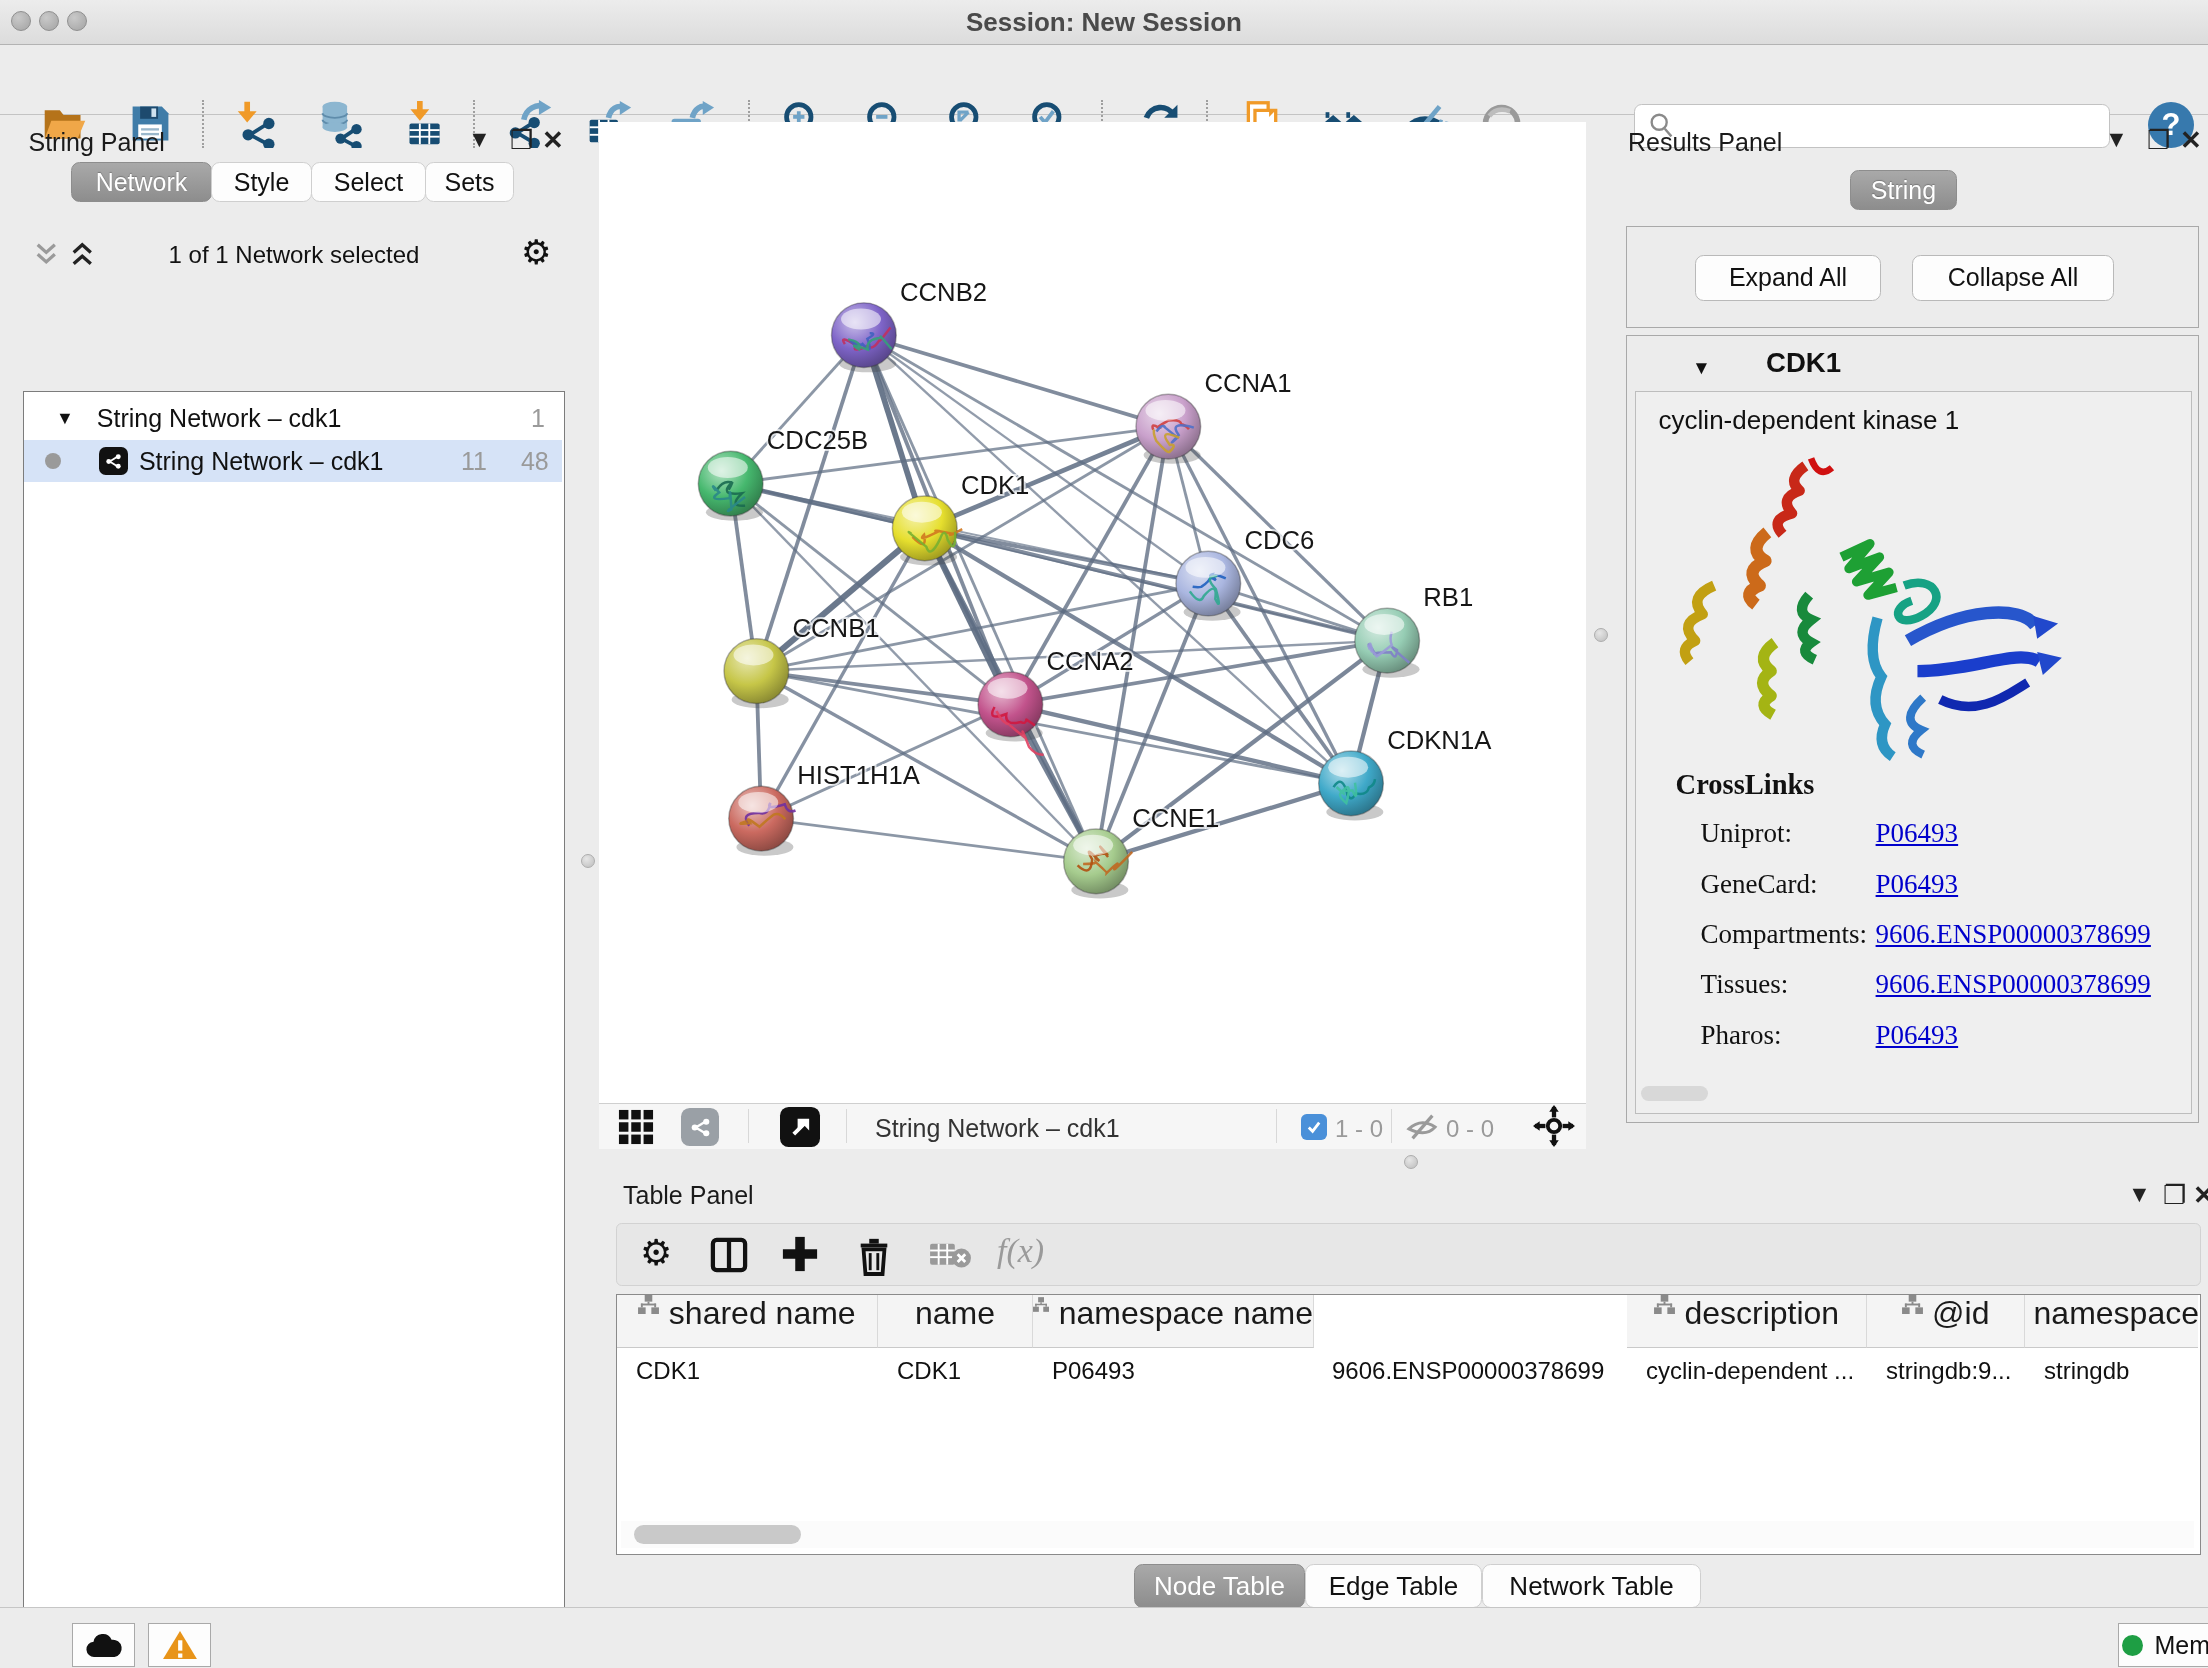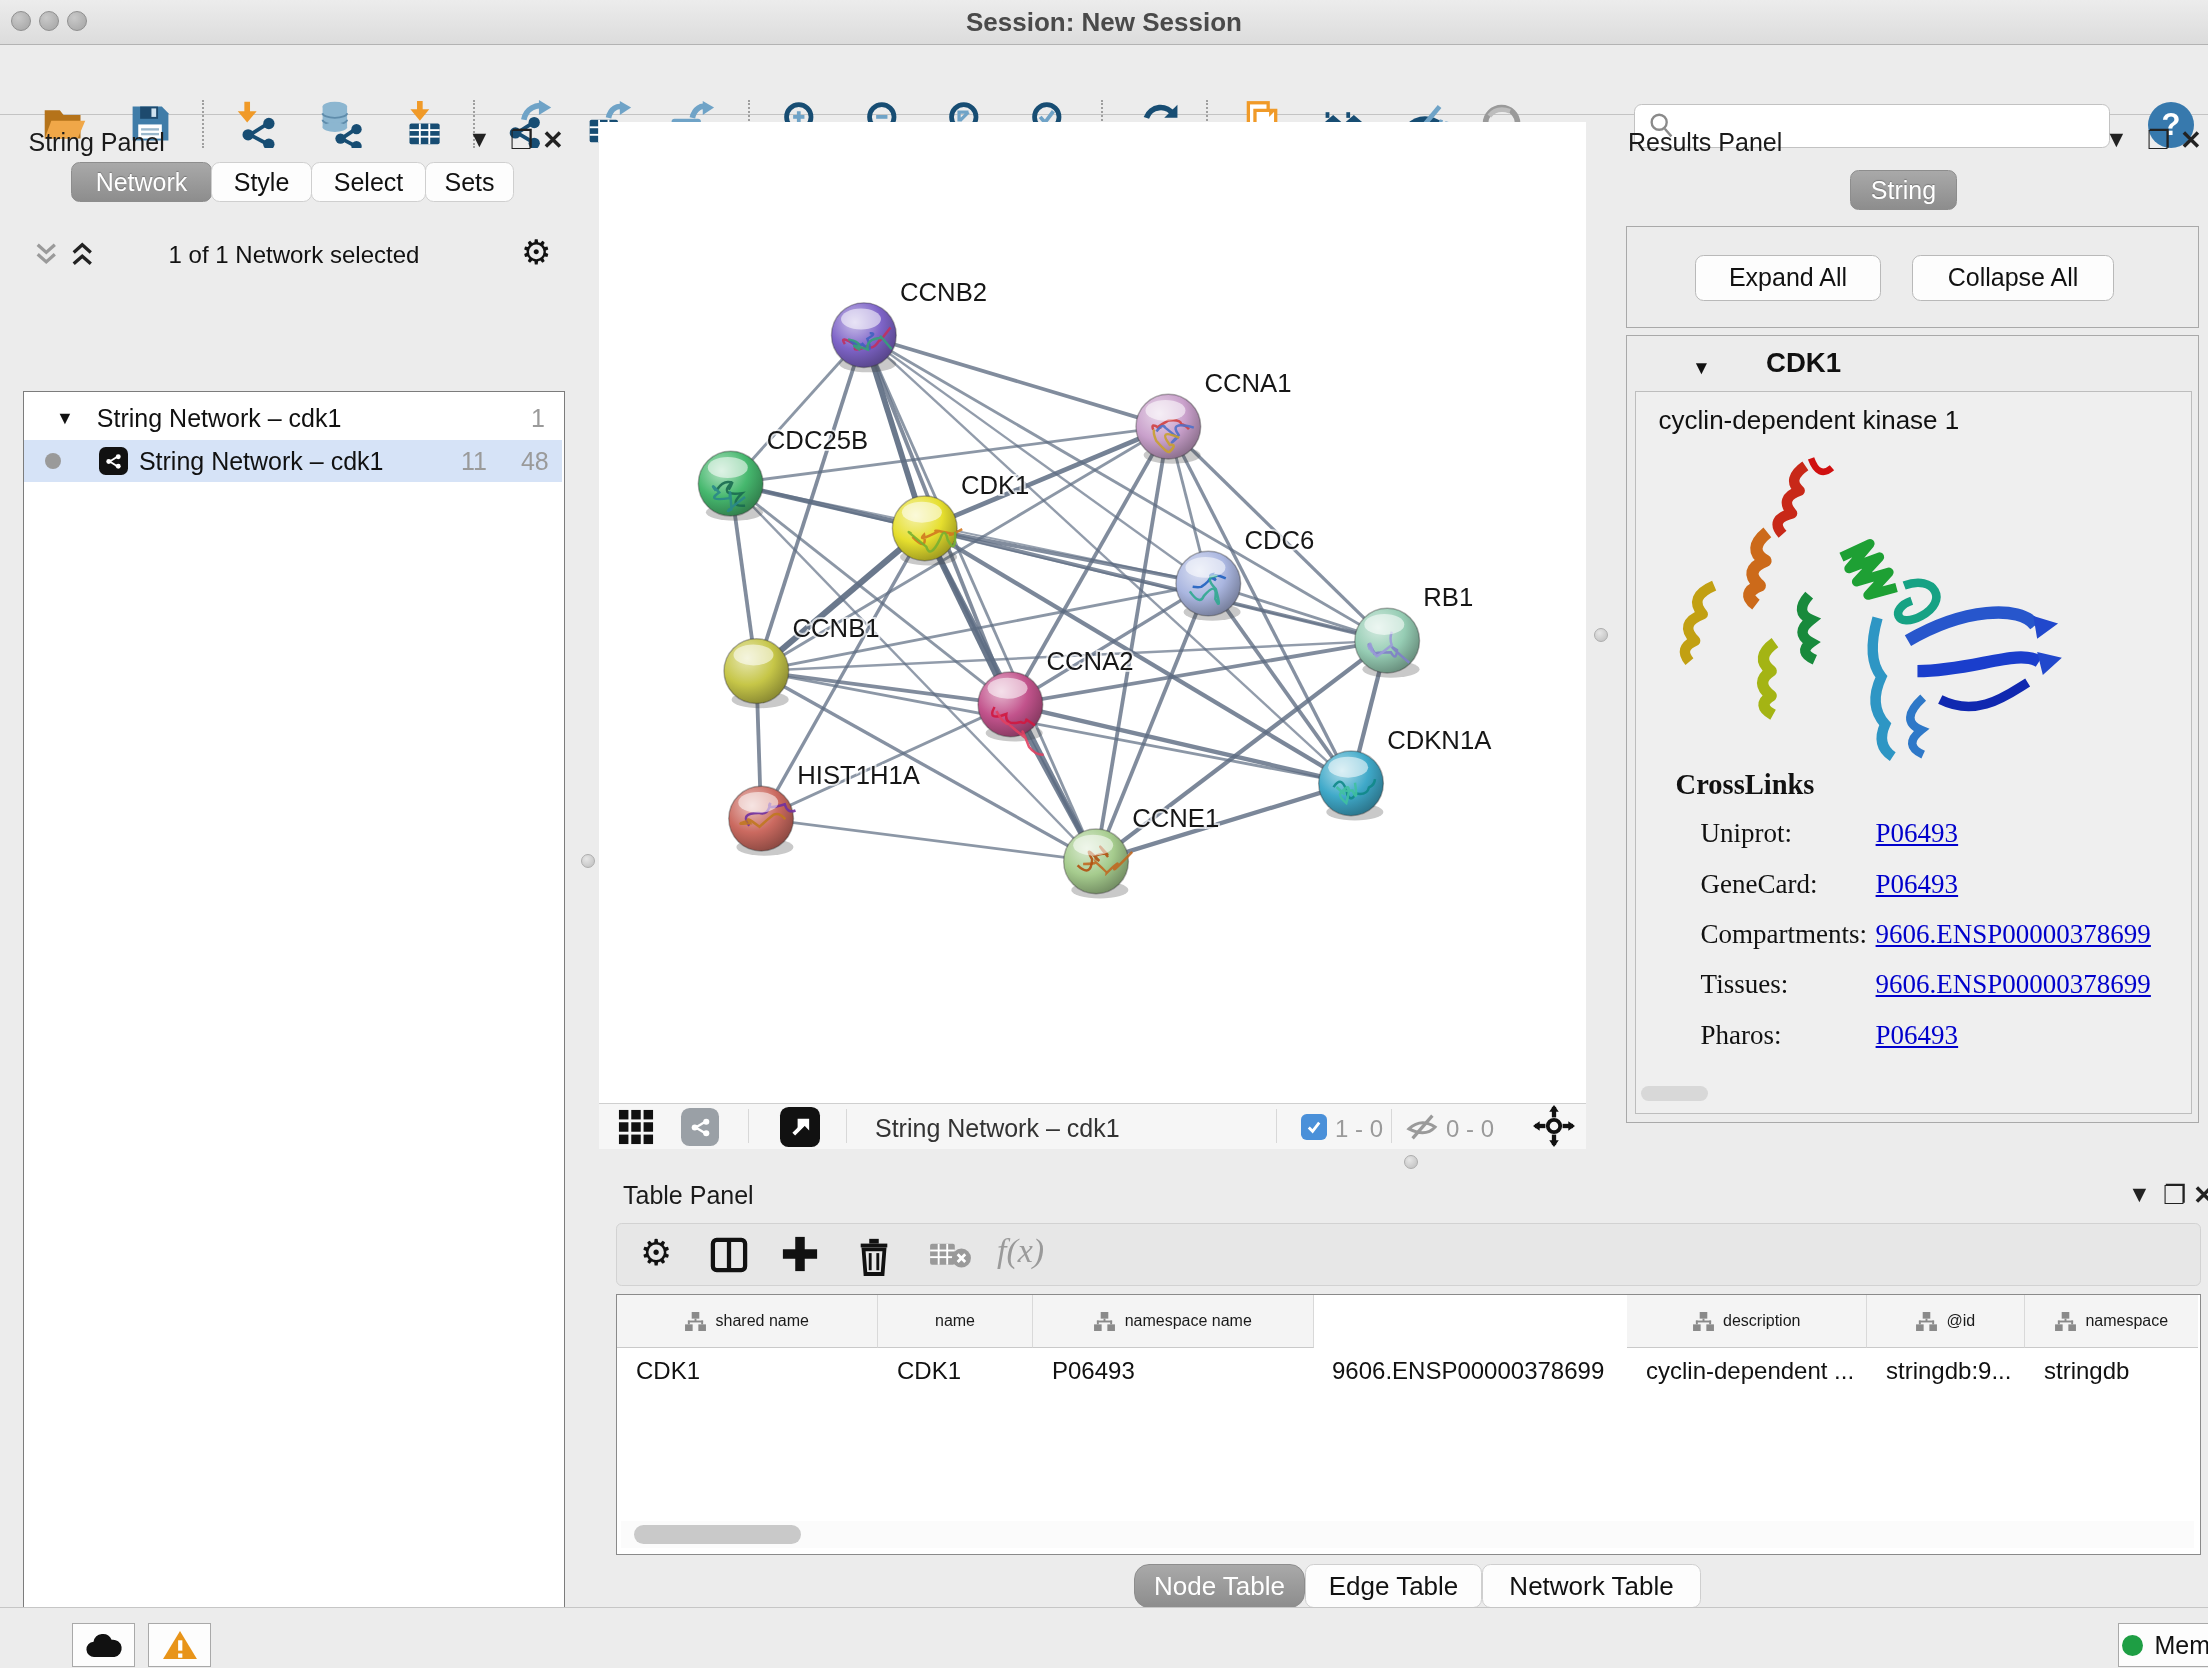--- a/index.html
+++ b/index.html
@@ -35,26 +35,26 @@
   .splitdot{width:14.3px;height:14.3px;border-radius:50%;background:radial-gradient(circle at 38% 32%,#e6e6e6,#bdbdbd);border:1px solid #adadad;box-sizing:border-box;}
   
   .rbox{border:1px solid #a9a9a9;background:#ececec;box-sizing:border-box;}
   .rbtn{height:46px;background:#fdfdfd;border:1px solid #b9b9b9;border-radius:8.6px;font-size:25px;display:inline-flex;align-items:center;justify-content:center;box-sizing:border-box;}
   .serif{font-family:"Liberation Serif",serif;}
   .xl-label{font-size:27px;color:#111;}
   .xl-link{font-size:27px;color:#0000cc;text-decoration:underline;}
   
   .ttoolbar{left:616px;top:1223px;width:1585px;height:63px;background:#e7e7e7;border:1px solid #d2d2d2;border-radius:5.7px;box-sizing:border-box;}
   .tablebox{left:616px;top:1294px;width:1585px;height:261px;background:#fff;border:1.9px solid #8a8a8a;box-sizing:border-box;}
-  .thcell{position:absolute;top:0;height:53px;display:flex;align-items:center;justify-content:center;font-size:16px;color:#1a1a1a;background:#f4f4f4;border-right:1px solid #d9d9d9;border-bottom:1.9px solid #c9c9c9;box-sizing:border-box;gap:9.5px;overflow:hidden;white-space:nowrap;}
+  .thcell{position:absolute;top:0;height:53px;display:flex;align-items:flex-start;justify-content:center;font-size:32px;color:#1a1a1a;background:#f4f4f4;border-right:1px solid #d9d9d9;border-bottom:1.9px solid #c9c9c9;box-sizing:border-box;gap:9.5px;overflow:hidden;white-space:nowrap;}
   .tdcell{position:absolute;top:55px;height:42px;display:flex;align-items:center;font-size:24px;color:#111;padding-left:19px;box-sizing:border-box;overflow:hidden;white-space:nowrap;}
   .hscroll{position:absolute;left:3.8px;top:226px;width:1573px;height:27px;background:#fbfbfb;}
   .hthumb{position:absolute;left:13.3px;top:3.8px;width:167px;height:19px;border-radius:9.5px;background:#c9c9c9;}
   .btab{height:44px;border:1px solid #cfcfcf;background:#fdfdfd;border-radius:8.6px;display:inline-flex;align-items:center;justify-content:center;font-size:26px;box-sizing:border-box;}
-  .btab.sel{background:linear-gradient(#a9a9a9,#8d8d8d);color:#fff;border-color:#8d8d8d;border-radius:15px;}
+  .btab.sel{background:linear-gradient(#a9a9a9,#8d8d8d);color:#fff;border-color:#8d8d8d;}
   
   .statusbar{left:0;top:1607px;width:2208px;height:61px;background:#ececec;border-top:1px solid #c6c6c6;box-sizing:border-box;}
   .sbtn{top:1623px;height:44px;background:#fdfdfd;border:1.9px solid #a9a9a9;box-sizing:border-box;display:flex;align-items:center;justify-content:center;margin-left:48px;}
   .memdot{width:21px;height:21px;border-radius:50%;background:#1e9e44;}
   .glyph{font-family:"DejaVu Sans",sans-serif;}
 </style>
 </head>
 <body>
 
 <div class="abs titlebar">

